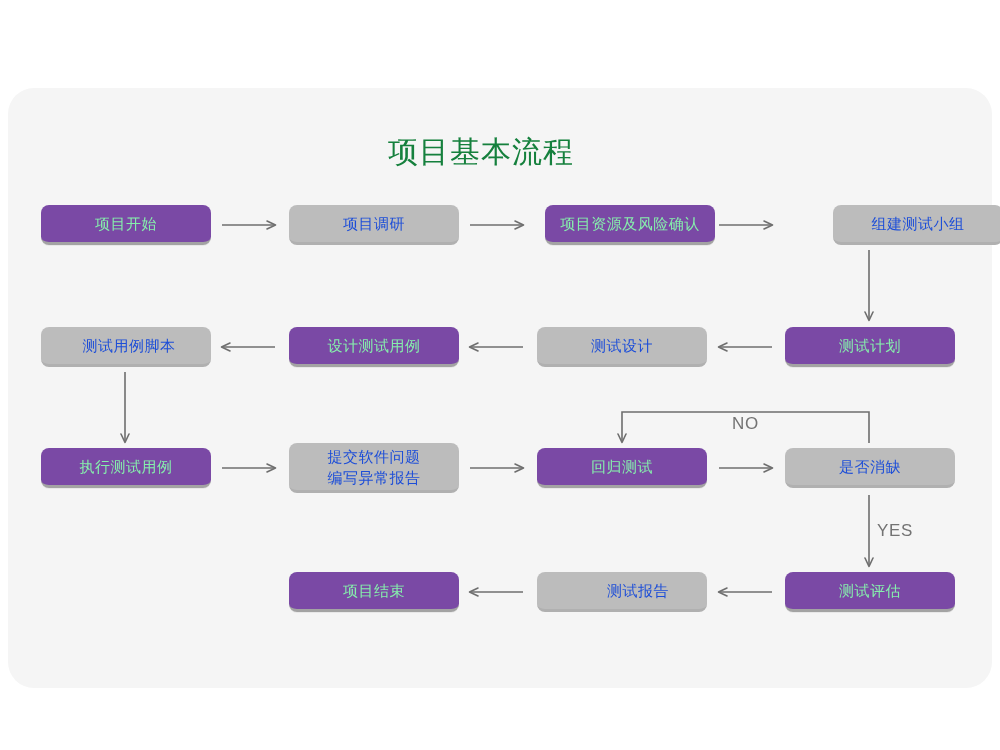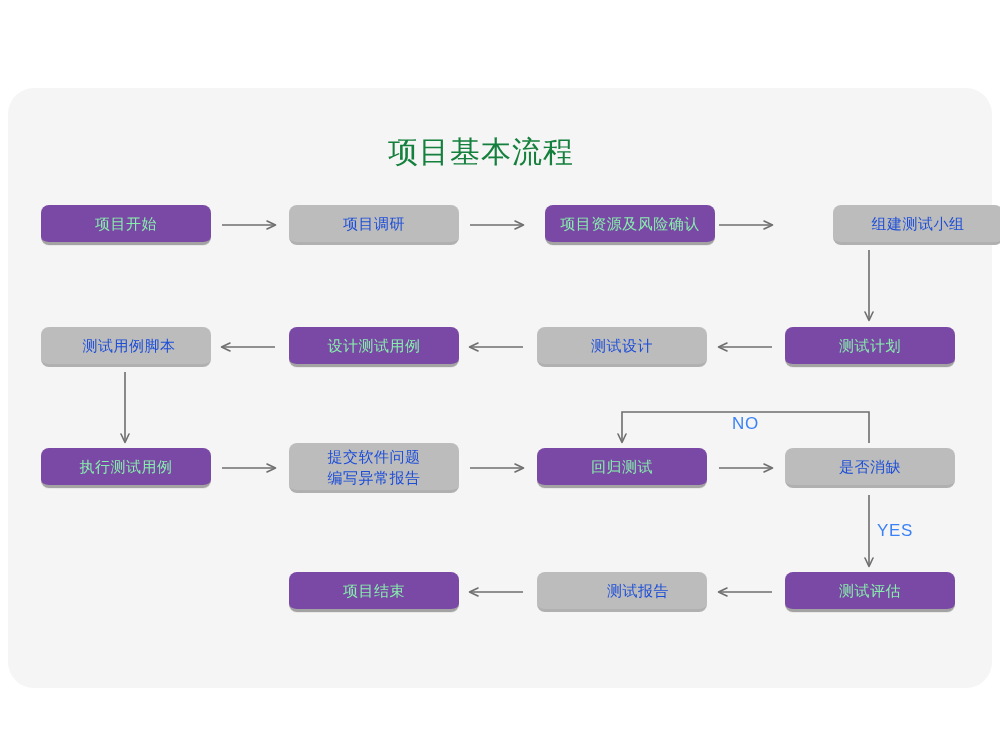--- a/index.html
+++ b/index.html
@@ -81,21 +81,21 @@
     width: 1000px;
     height: 750px;
     pointer-events: none;
   }
 
   
   .branch-label {
     position: absolute;
     font-size: 17px;
     line-height: 20px;
-    color: #3b82f6;
+    color: #737373;
     letter-spacing: 0.6px;
     user-select: none;
   }
 </style>
 </head>
 <body>
 
 <div id="stage">
 
   <div id="panel"></div>

